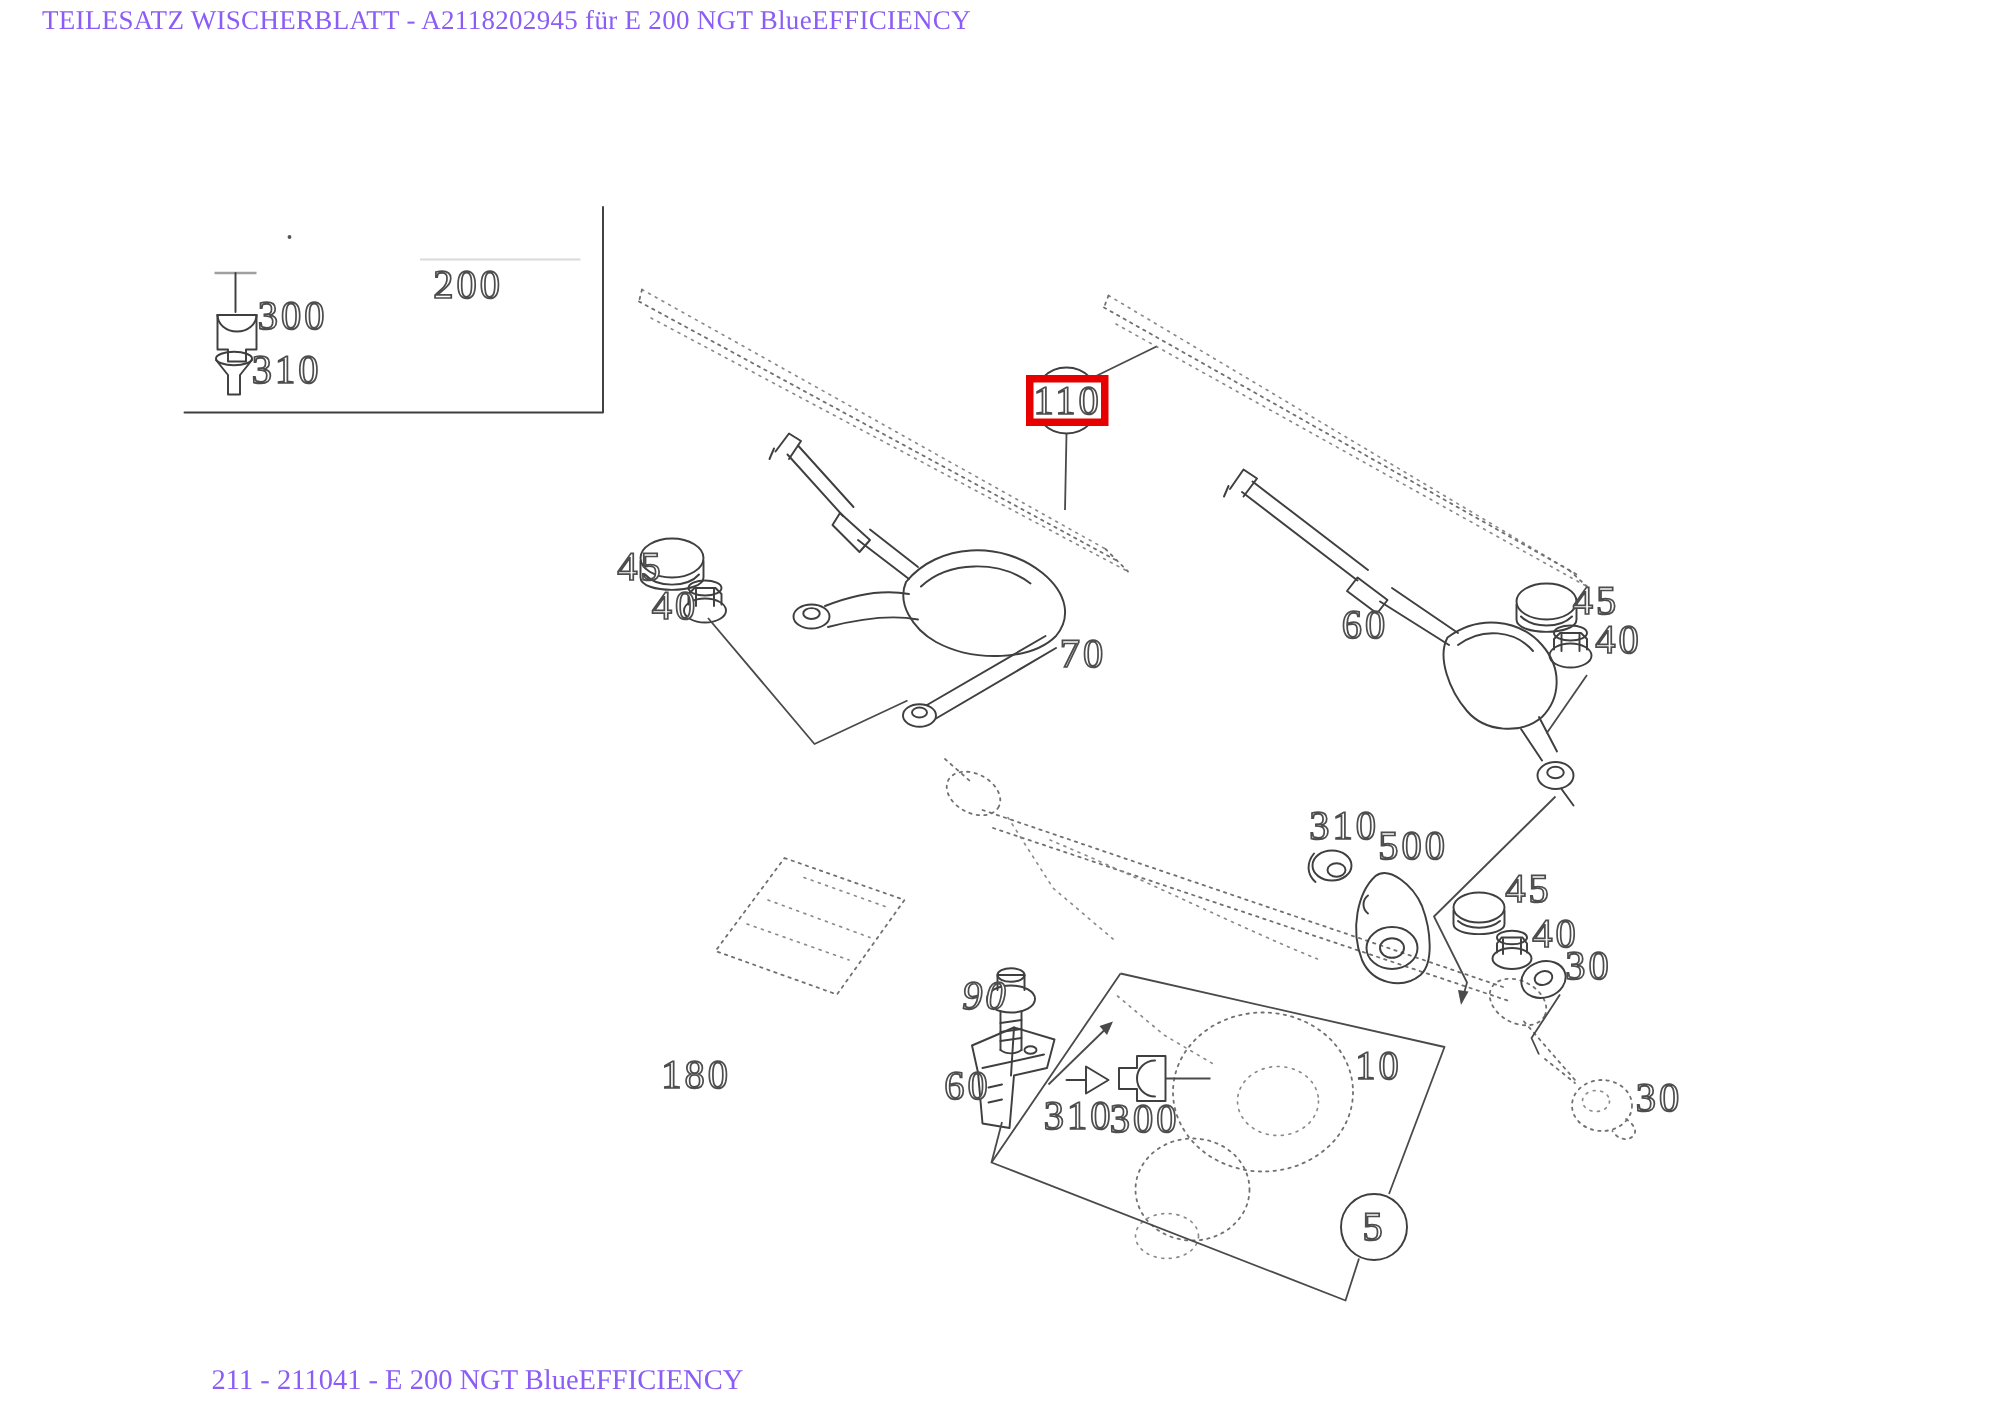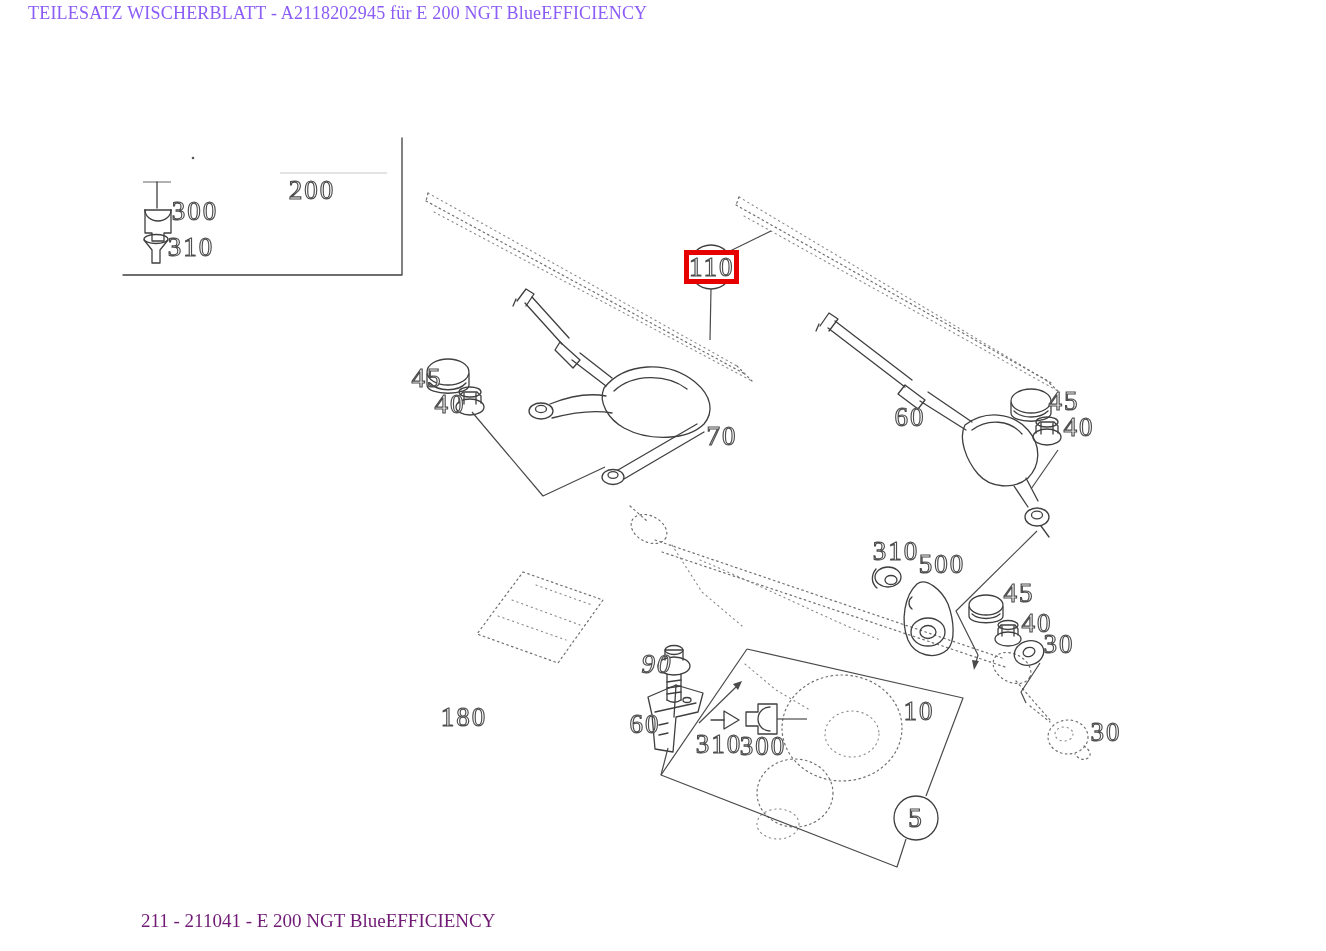--- a/index.html
+++ b/index.html
@@ -18,21 +18,21 @@
   .stip2{ fill:none; stroke:#8a8a8a; stroke-width:1.1; stroke-dasharray:1.3 3.8; stroke-linecap:round; }
   .gray { fill:none; stroke:#9f9f9f; stroke-width:1.6; }
   .faint{ fill:none; stroke:#dadada; stroke-width:1.4; }
 
   .page-title {
     position:absolute; left:28px; top:3px;
     font-size:18px; color:#8b5cf6; white-space:nowrap; letter-spacing:0.2px;
   }
   .page-footer {
     position:absolute; left:141px; top:910px;
-    font-size:19px; color:#701a75; white-space:nowrap;
+    font-size:19px; color:#8b5cf6; white-space:nowrap;
   }
 
   
   .callout {
     position:absolute; transform:translate(-50%,-50%);
     font-size:27px; line-height:1; letter-spacing:2px; white-space:nowrap;
     color:#8a8a8a; user-select:none; z-index:4;
   }
   @supports (-webkit-text-stroke: 1px #000) {
     .callout { color:#ffffff; -webkit-text-stroke:1.15px #4d4d4d; }

